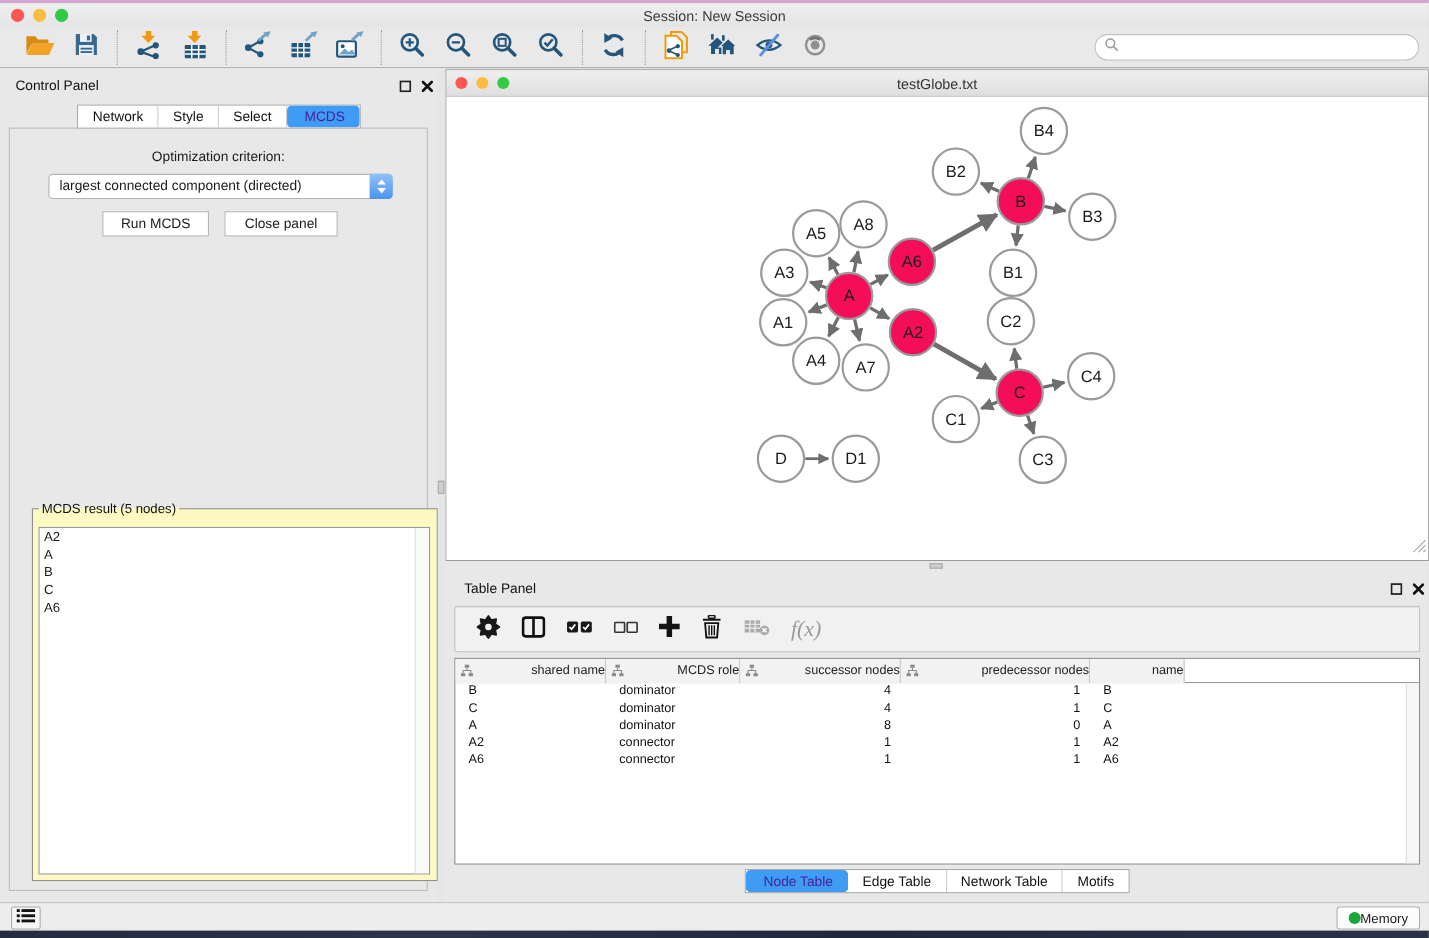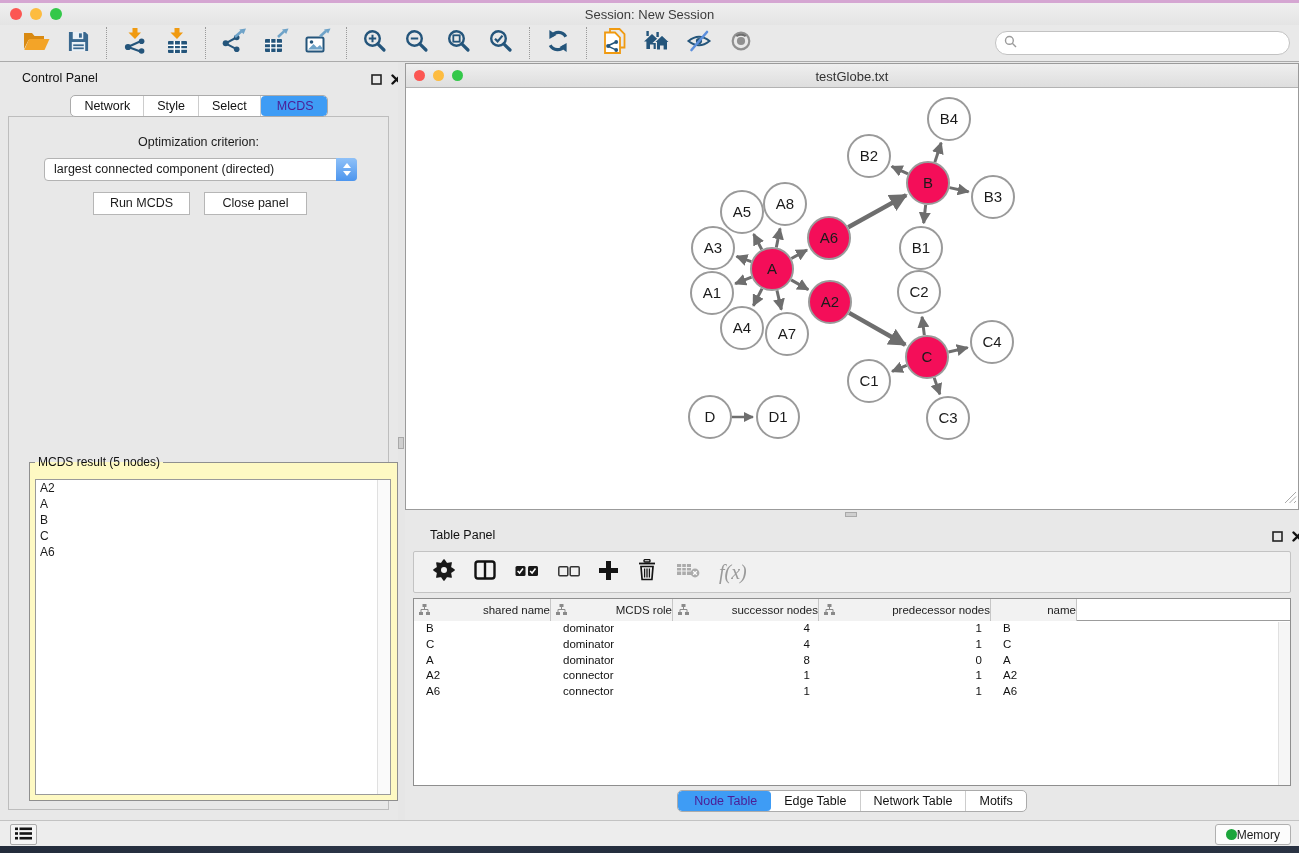--- a/index.html
+++ b/index.html
@@ -19,27 +19,27 @@
              border-bottom:1px solid #ABABAB; display:flex; align-items:center; padding-left:8px; }
   .tb-group { display:flex; align-items:center; height:32px; padding:0 7px; border-right:1px dotted #9a9a9a; }
   .tb-group:last-child { border-right:none; }
   .tb-btn { width:42px; height:32px; display:flex; align-items:center; justify-content:center; cursor:default; }
   .searchbox { position:absolute; right:9px; top:6px; width:295px; height:24px; background:#fff;
                border:1px solid #C2C2C2; border-radius:12px; display:flex; align-items:center; padding-left:8px; }
   .searchbox input { border:none; outline:none; flex:1; height:18px; font-size:12px; background:transparent; margin-left:5px; }
 
   
   .control-panel { position:absolute; left:0; top:62px; width:398px; height:758px; background:#E8E8E8; }
-  .panel-head { position:absolute; left:12px; top:0; width:100%; height:30px; }
+  .panel-head { position:absolute; left:4px; top:0; width:100%; height:30px; }
   .panel-title { position:absolute; left:10px; top:9px; font-size:12.5px; color:#111; }
   .panel-icons { position:absolute; right:8px; top:9px; display:flex; gap:9px; align-items:center; }
   .cp-content { position:absolute; left:8px; top:54px; width:381px; height:694px;
                 border:1px solid #BDBDBD; background:#E8E8E8; }
   .seg-tabs-row { position:absolute; left:0; top:33px; width:100%; display:flex; justify-content:center; z-index:3; }
-  .seg-tabs { display:flex; border:1px solid #ABABAB; border-radius:5px; background:#fff; overflow:hidden; height:22px; }
+  .seg-tabs { display:flex; border:1px solid #ABABAB; border-radius:0; background:#fff; overflow:hidden; height:22px; }
   .seg-tab { padding:0 13px; font-size:12.5px; line-height:21px; border-right:1px solid #CDCDCD; color:#111; cursor:default; }
   .seg-tab:last-child { border-right:none; }
   .seg-tab.selected { background:#3E9CF5; color:#4c1d95; border-radius:4px; border-right-color:#3E9CF5;padding-left:16px; }
 
   .opt-label { position:absolute; left:0; top:18px; width:100%; text-align:center; font-size:12.5px; }
   .mac-select { position:absolute; left:35px; top:41px; width:313px; height:23px; background:#fff;
                 border:1px solid #B3B3B3; border-radius:4px; font-size:12.5px; line-height:21px;
                 padding-left:9px; cursor:default; }
   .mac-select .stepper { position:absolute; right:-1px; top:-1px; width:21px; height:23px;
                 border-radius:0 4px 4px 0; background:linear-gradient(#8FC1F8,#4C95EE);

